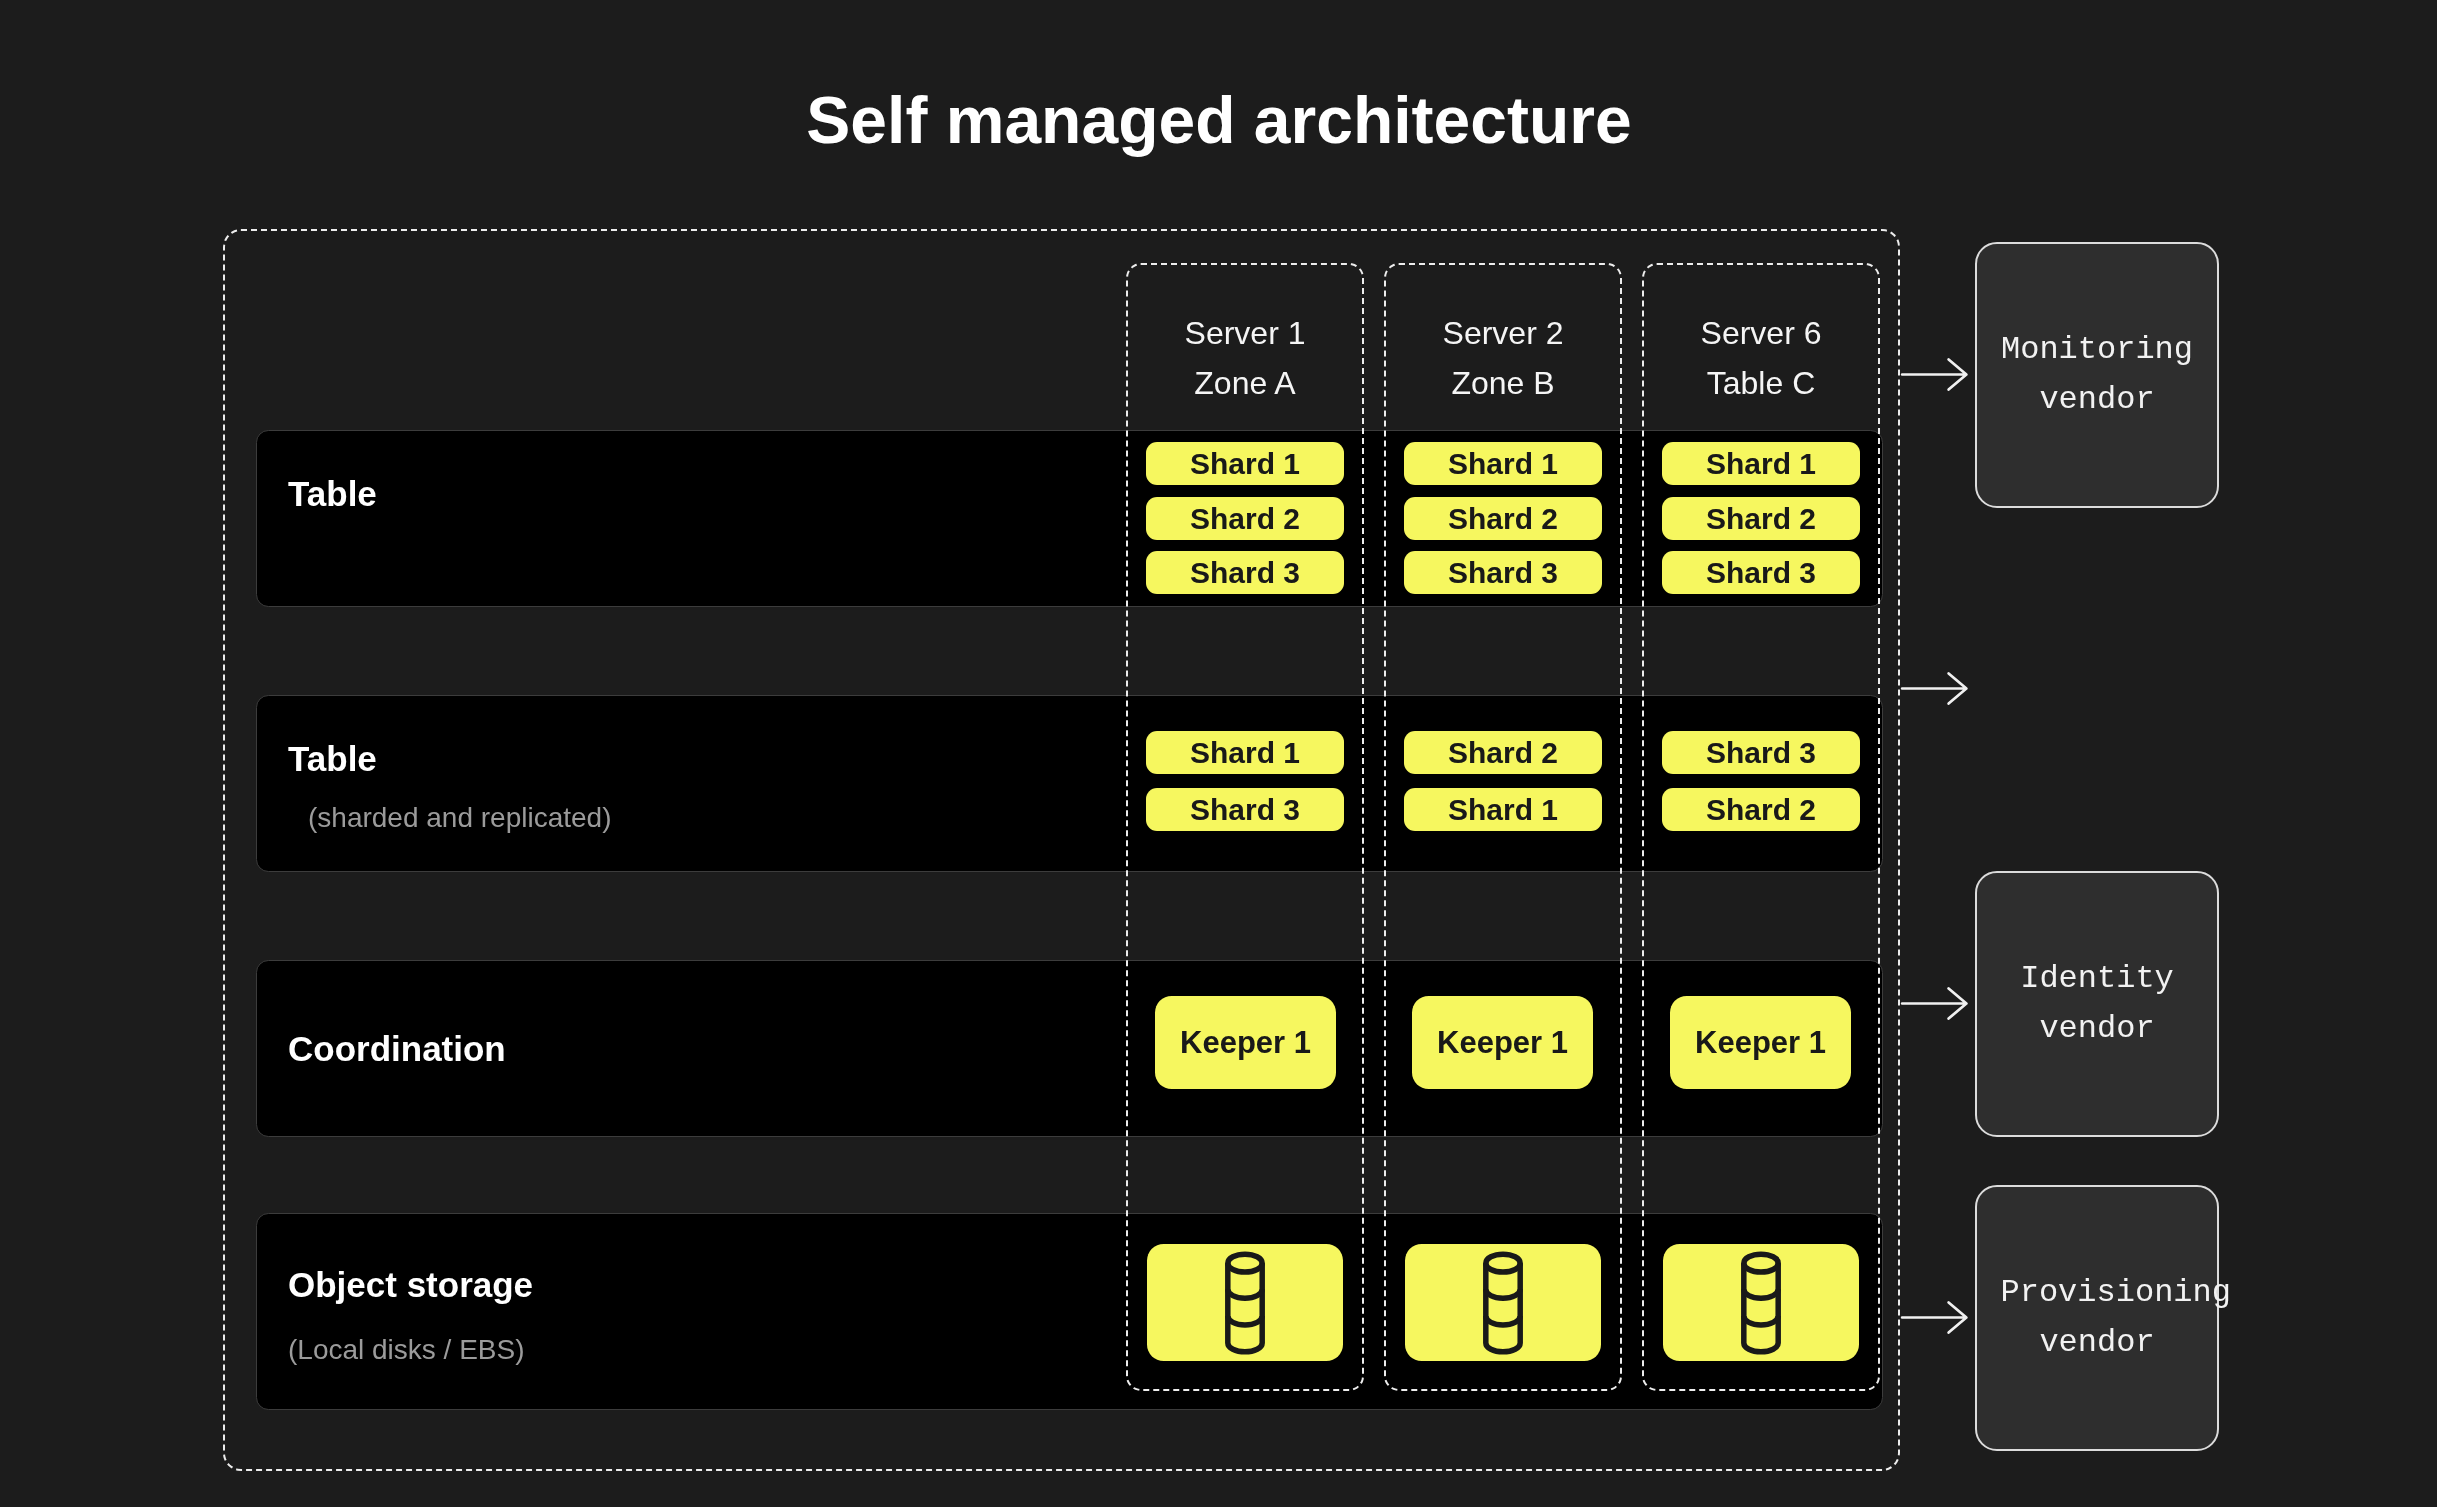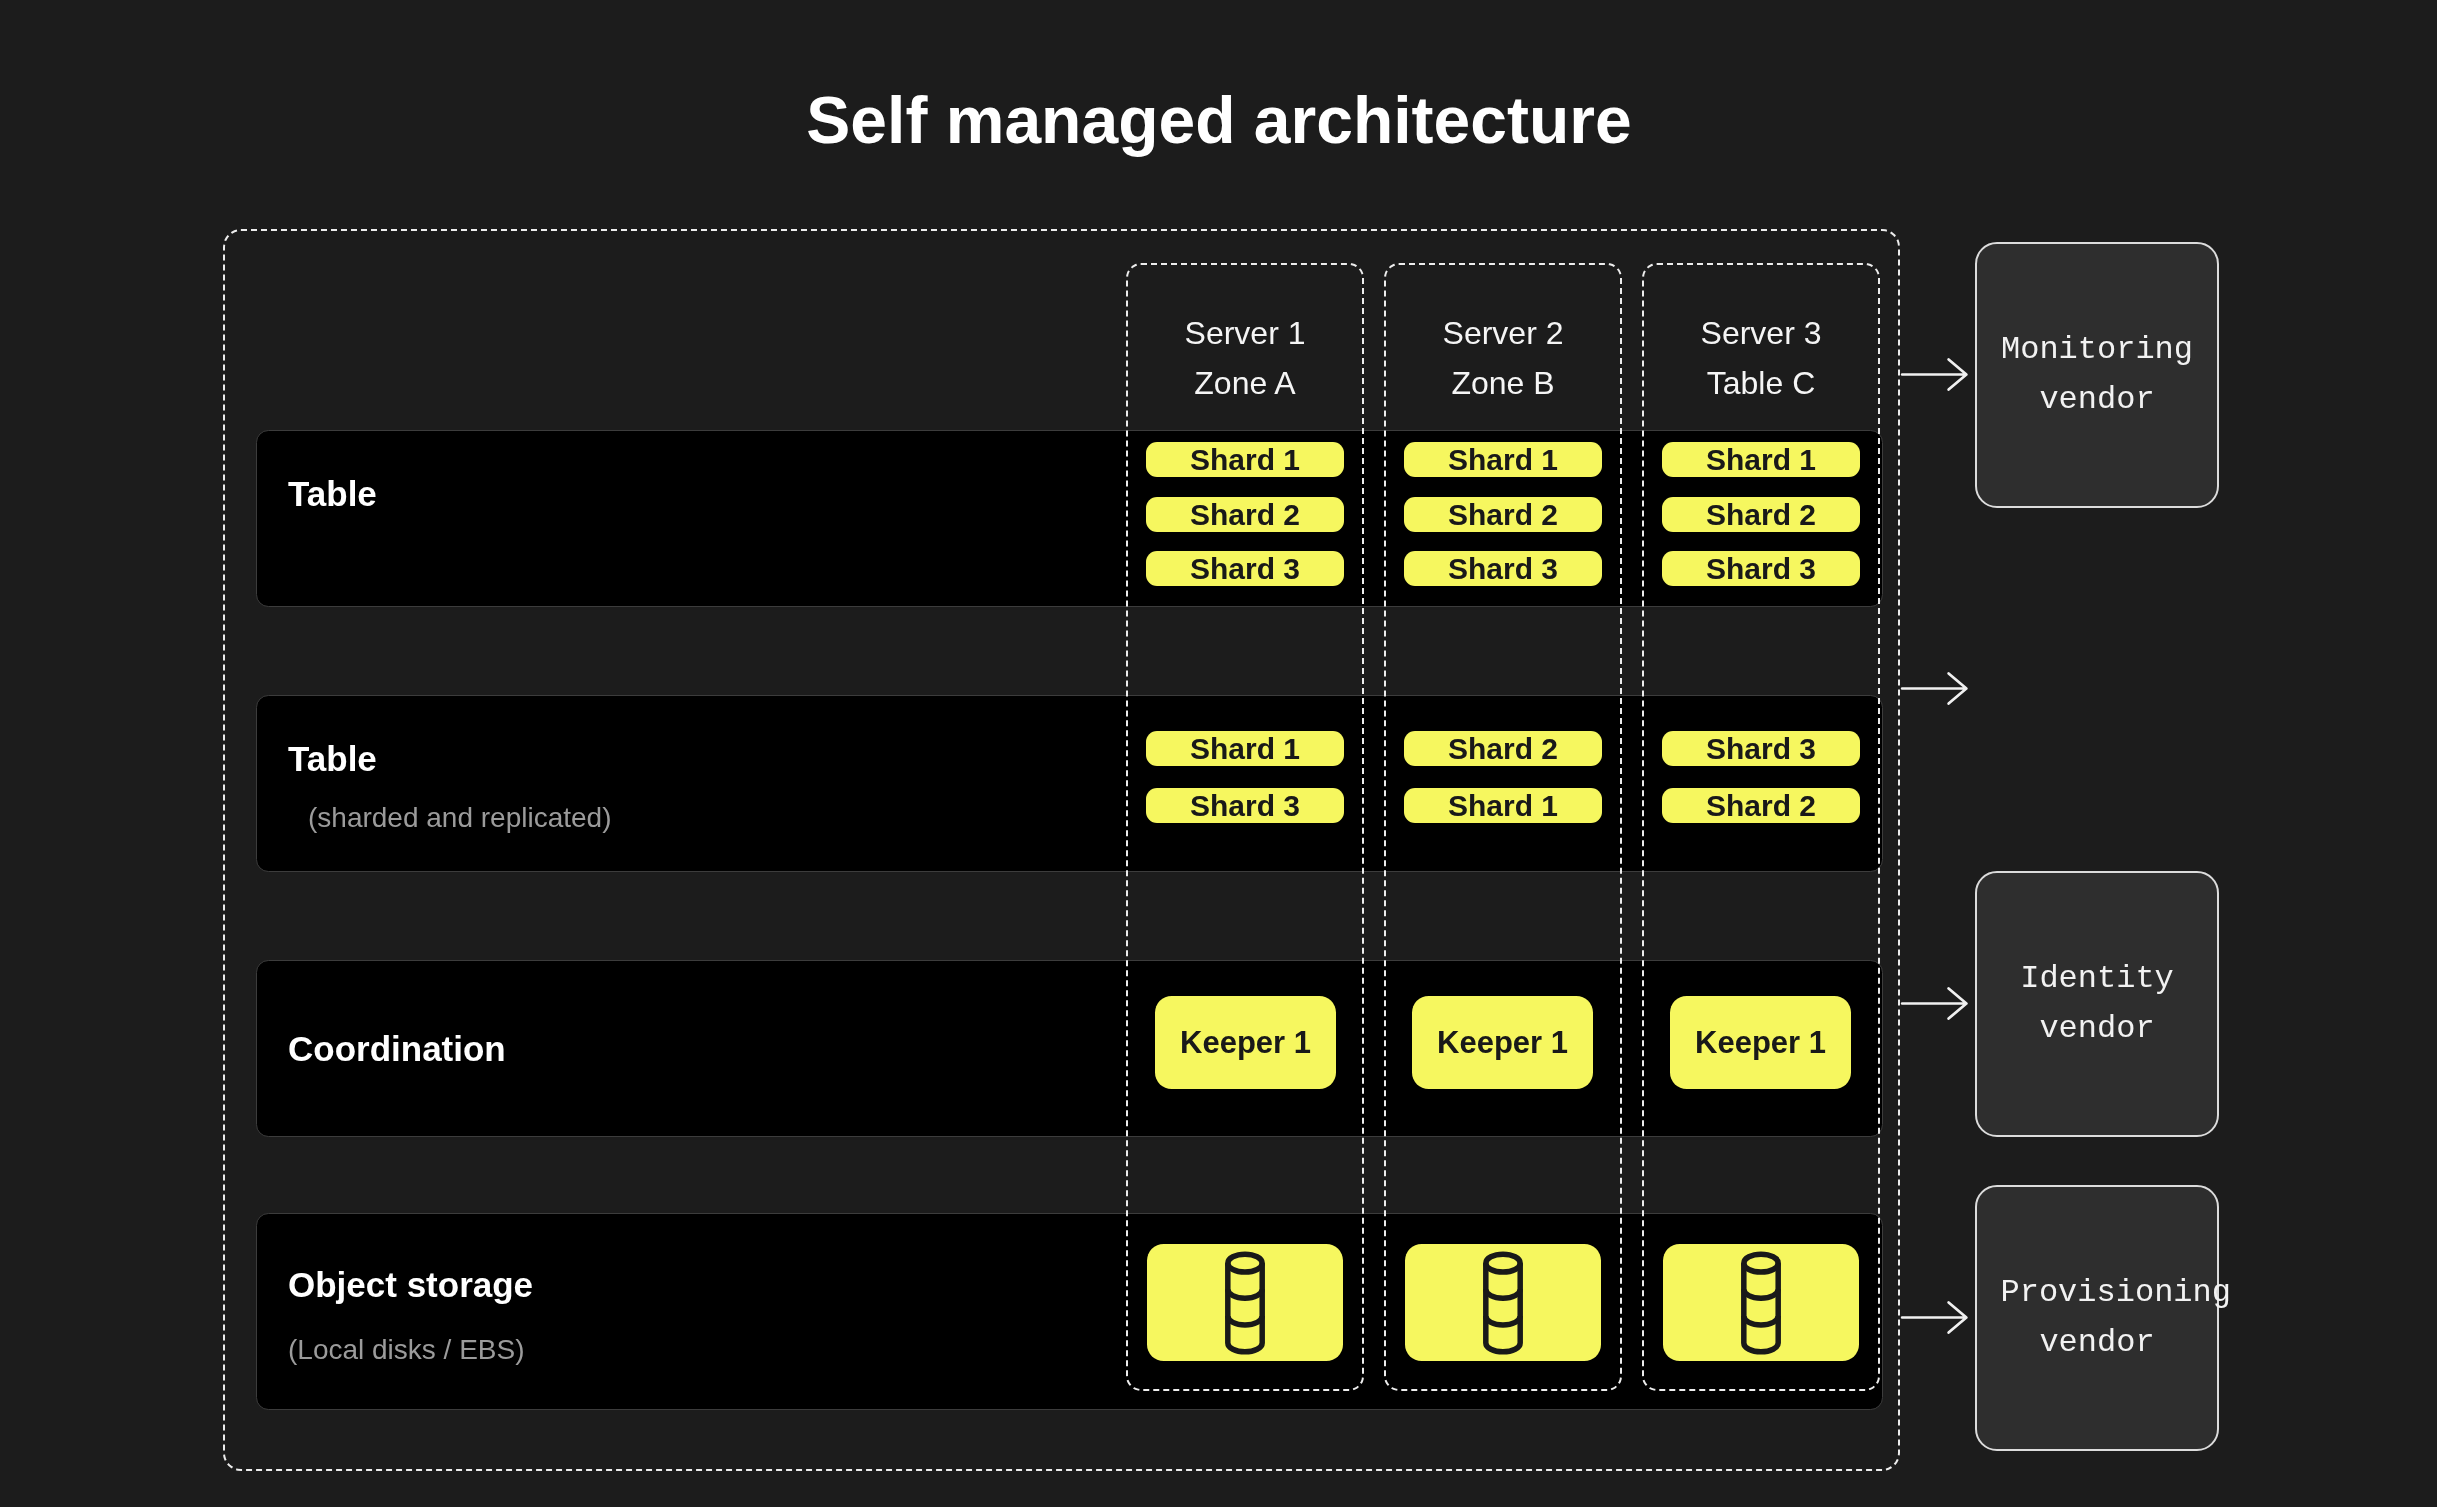--- a/index.html
+++ b/index.html
@@ -29,21 +29,21 @@
   }
   .servercol{
     position:absolute;top:263px;width:238px;height:1128px;
     border:2.1px dashed #ededed;border-radius:15px;box-sizing:border-box;
   }
   .servercol .shead{
     position:absolute;top:43px;left:0;width:100%;text-align:center;
     color:#f5f5f5;font-size:32px;font-weight:400;line-height:50px;
   }
   .pill{
-    position:absolute;width:198px;height:35px;background:#f6f75f;border-radius:11px;
+    position:absolute;width:198px;height:43px;background:#f6f75f;border-radius:11px;
     display:flex;align-items:center;justify-content:center;
     font-size:30px;font-weight:700;color:#191919;
   }
   .keeper{
     position:absolute;width:181px;height:93px;background:#f6f75f;border-radius:16.6px;
     display:flex;align-items:center;justify-content:center;
     font-size:31px;font-weight:600;color:#191919;
   }
   .storage{
     position:absolute;width:196px;height:117px;background:#f6f75f;border-radius:16.6px;
@@ -95,21 +95,21 @@
     </div>
   </div>
   <div class="servercol colx2">
     <div class="shead">
       <div>Server 2</div>
       <div>Zone B</div>
     </div>
   </div>
   <div class="servercol colx3">
     <div class="shead">
-      <div>Server 3</div>
+      <div>Server 6</div>
       <div>Table C</div>
     </div>
   </div>
 
   <div class="pill pillx1" style="top:442px;">Shard 1</div>
   <div class="pill pillx1" style="top:497px;">Shard 2</div>
   <div class="pill pillx1" style="top:551px;">Shard 3</div>
   <div class="pill pillx2" style="top:442px;">Shard 1</div>
   <div class="pill pillx2" style="top:497px;">Shard 2</div>
   <div class="pill pillx2" style="top:551px;">Shard 3</div>

